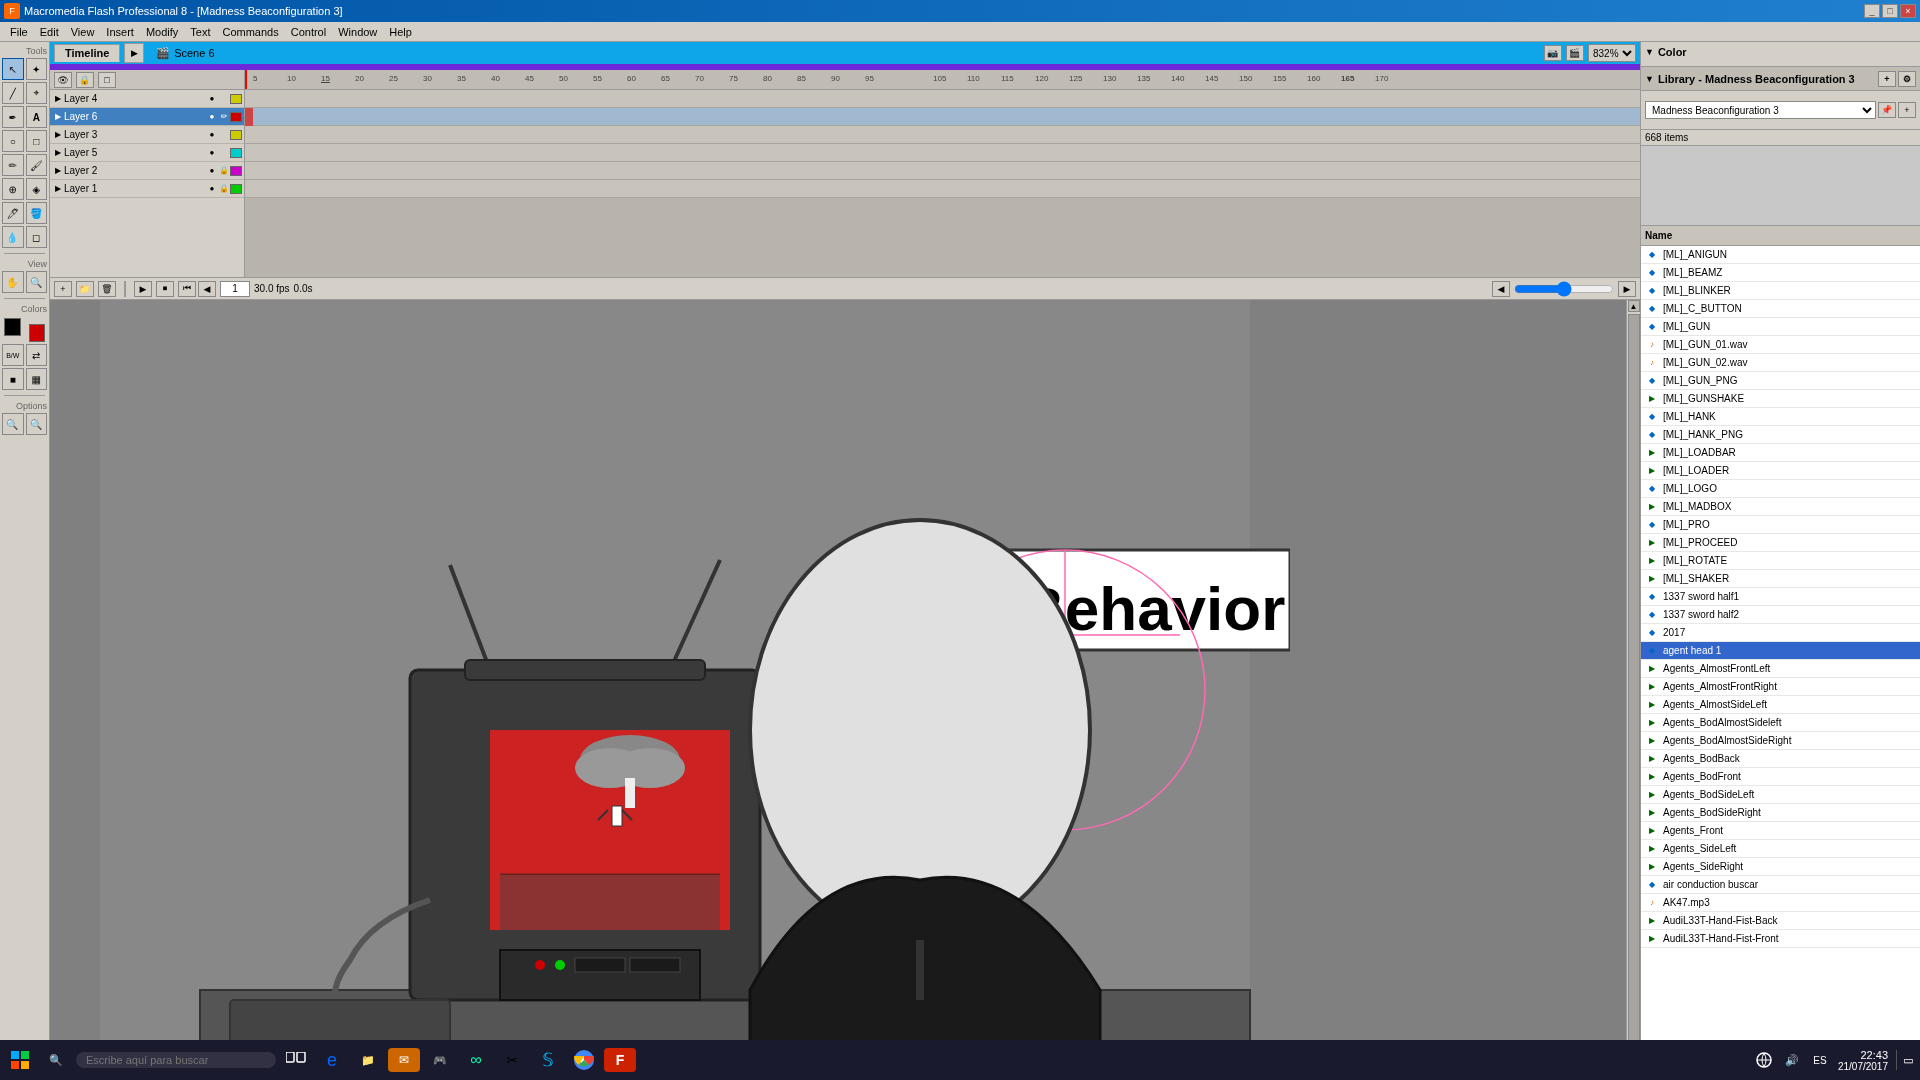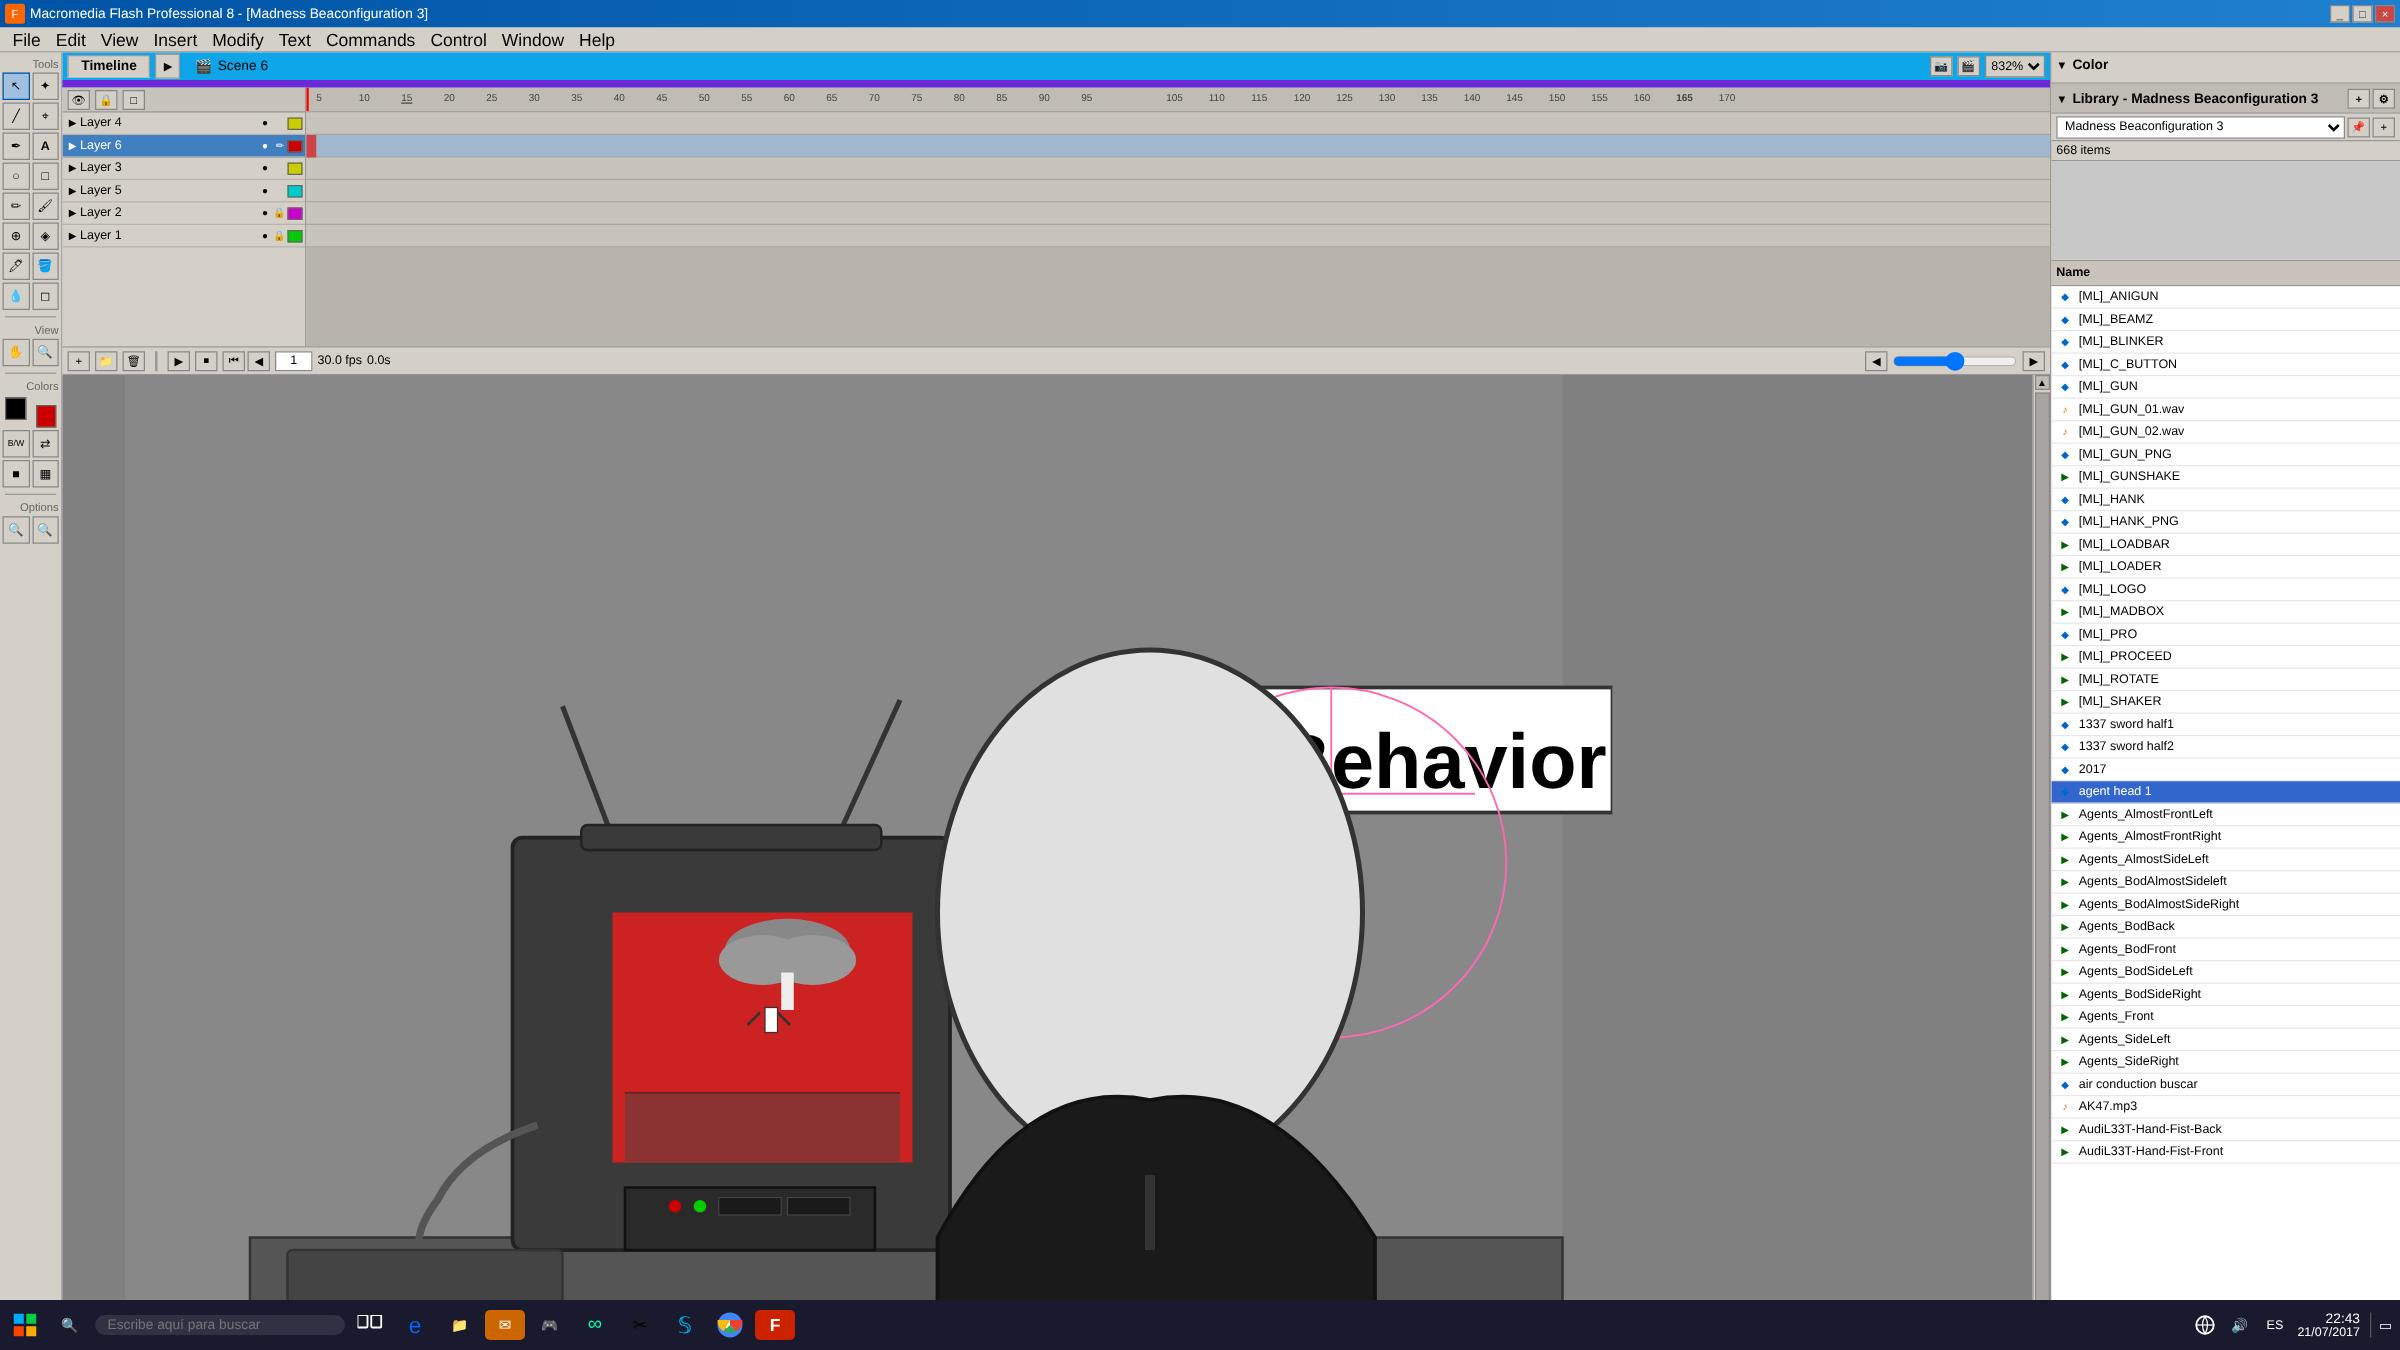--- a/index.html
+++ b/index.html
@@ -22,21 +22,21 @@
 
     
     #menubar {
       height: 20px;
       background: #d4d0c8;
       display: flex;
       align-items: center;
       padding: 0 4px;
       border-bottom: 1px solid #999;
     }
-    .menu-item { padding: 2px 6px; font-size: 14px; cursor: pointer; color: #000; }
+    .menu-item { padding: 2px 6px; font-size: 11px; cursor: pointer; color: #000; }
 
     
     #main-container {
       display: flex;
       height: calc(1080px - 42px);
     }
 
     
     #tools-panel {
       width: 50px;
@@ -287,21 +287,21 @@
       height: 24px;
       background: #c0bcb4;
       display: flex;
       align-items: center;
       padding: 0 4px;
       border-bottom: 1px solid #999;
       font-weight: bold;
     }
 
     #library-controls {
-      height: 22px;
+      height: 39px;
       background: #d4d0c8;
       display: flex;
       align-items: center;
       padding: 0 4px;
       gap: 2px;
       border-bottom: 1px solid #999;
     }
 
     #library-dropdown {
       flex: 1;

